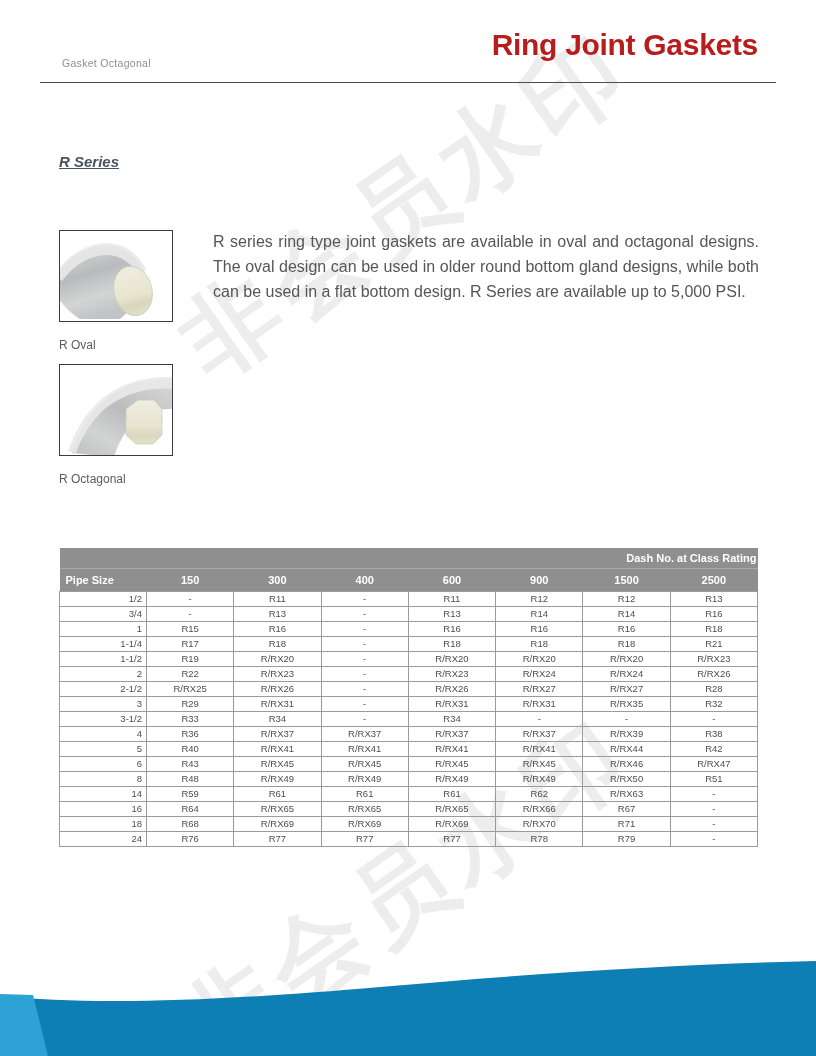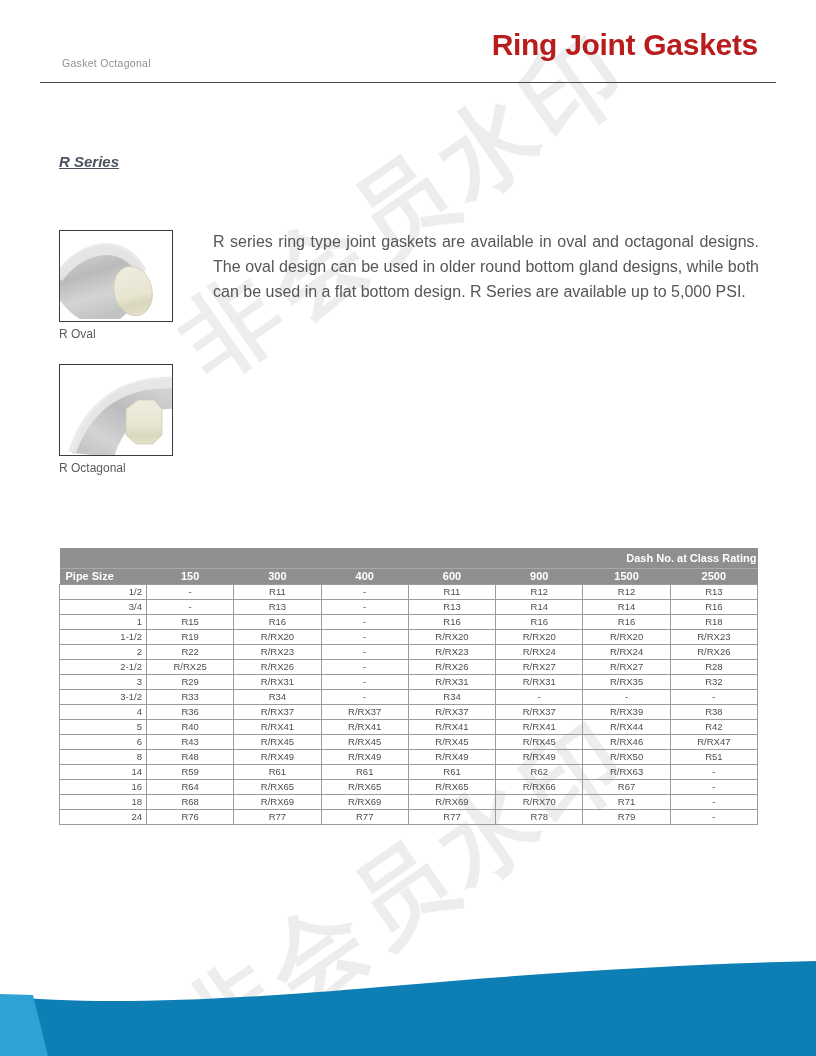--- a/index.html
+++ b/index.html
@@ -45,39 +45,39 @@
 
   
   .figure{position:absolute;left:59px;}
   #fig-oval{top:230px;}
   #fig-oct{top:364px;}
   .figure .img-box{
     width:114px;height:92px;border:1px solid #3c3c3c;background:#ffffff;
     box-sizing:border-box;overflow:hidden;
   }
   .figure .caption{
-    margin-top:5px;font-size:12px;color:#5b5c5e;
+    margin-top:16px;font-size:12px;color:#5b5c5e;
   }
 
   
   .rj-table{
     position:absolute;left:59px;top:548px;width:699px;
     border-collapse:collapse;table-layout:fixed;background:transparent;
   }
   .rj-table col.c0{width:87px;}
   .rj-table th,.rj-table td{box-sizing:border-box;}
   .rj-table .band th{
     background:#8f8f8f;color:#ffffff;font-weight:bold;
   }
   .rj-table .band1 th{
     height:20px;font-size:11px;text-align:right;
     border-bottom:1px solid #a9a9a9;
   }
   .rj-table .band2 th{
-    height:16px;font-size:11px;text-align:center;padding:0 4px;
+    height:23px;font-size:11px;text-align:center;padding:0 4px;
   }
   .rj-table .band2 th.pipe{text-align:left;padding-left:6px;}
   .rj-table td{
     height:15px;border:1px solid #9b9b9b;background:transparent;
     font-size:9.5px;color:#4d4e52;text-align:center;padding:0 4px;line-height:1;
   }
   .rj-table td.pipe{text-align:right;padding-left:6px;}
 
   
   .wave-wrap{position:absolute;left:0;bottom:0;width:816px;height:126px;z-index:2;}
@@ -200,20 +200,30 @@
           <td class="pipe">1</td>
           <td>R15</td>
           <td>R16</td>
           <td>-</td>
           <td>R16</td>
           <td>R16</td>
           <td>R16</td>
           <td>R18</td>
         </tr>
         <tr>
+          <td class="pipe">1-1/4</td>
+          <td>R17</td>
+          <td>R18</td>
+          <td>-</td>
+          <td>R18</td>
+          <td>R18</td>
+          <td>R18</td>
+          <td>R21</td>
+        </tr>
+        <tr>
           <td class="pipe">1-1/2</td>
           <td>R19</td>
           <td>R/RX20</td>
           <td>-</td>
           <td>R/RX20</td>
           <td>R/RX20</td>
           <td>R/RX20</td>
           <td>R/RX23</td>
         </tr>
         <tr>

